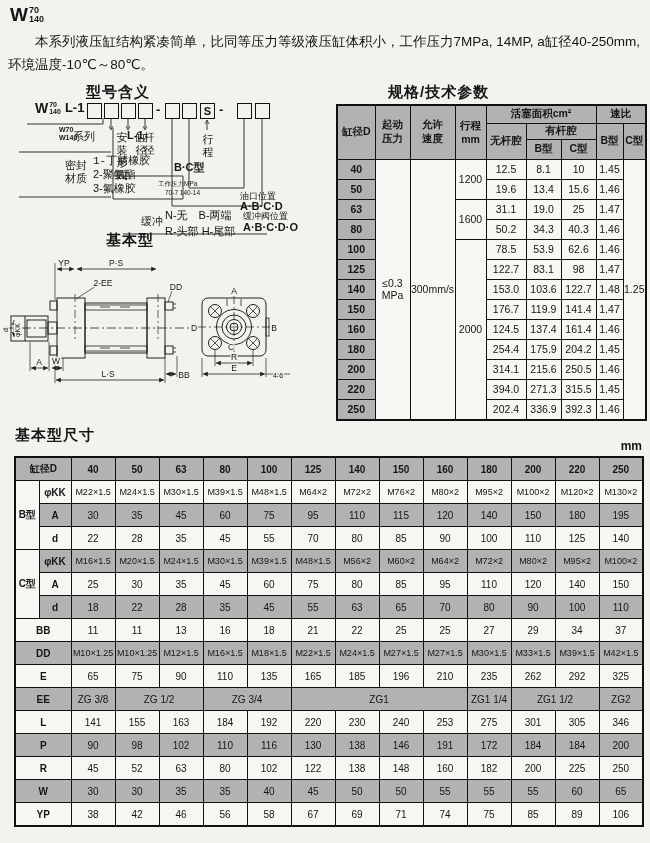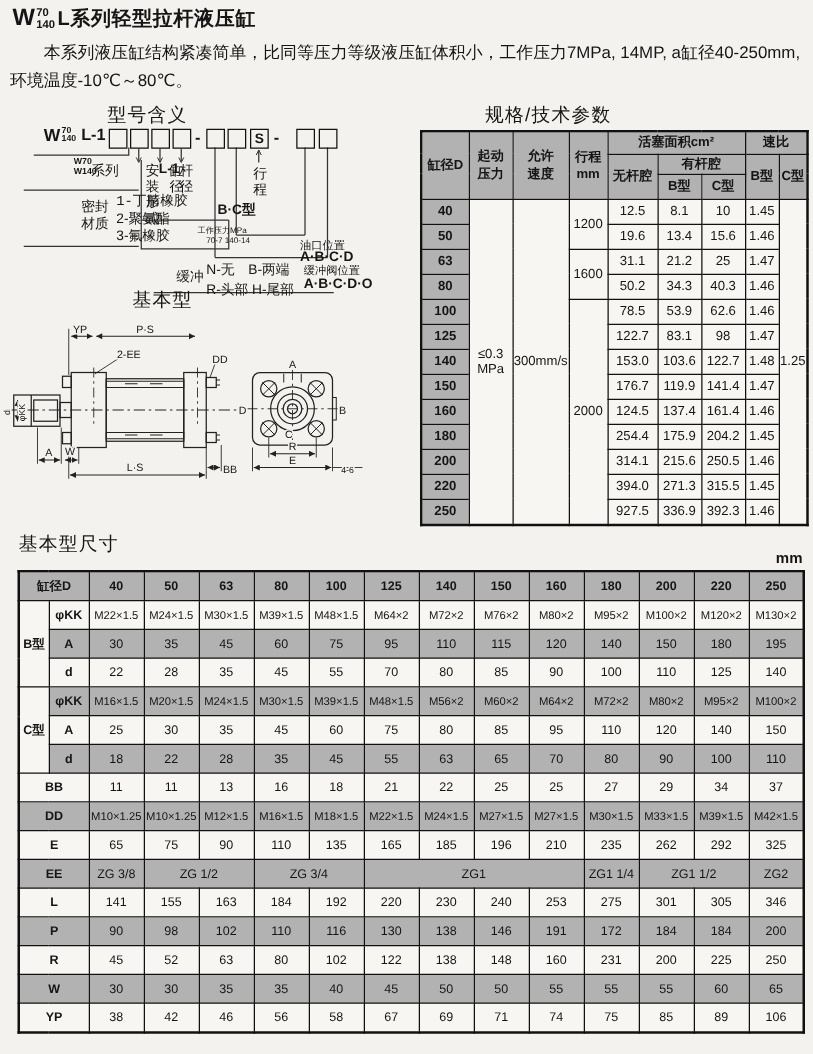--- a/index.html
+++ b/index.html
@@ -5,21 +5,21 @@
   html,body{margin:0;padding:0;}
   body{width:650px;height:843px;position:relative;background:#f4f2ee;color:#151515;
        font-family:"Liberation Sans","DejaVu Sans",sans-serif;overflow:hidden;}
   .abs{position:absolute;}
   
   .title{left:10px;top:5px;display:flex;align-items:flex-start;font-weight:bold;}
   .title .w{font-size:19px;line-height:20px;}
   .title .frac{display:flex;flex-direction:column;font-size:9px;line-height:9px;margin:1px 2px 0 1px;font-weight:bold;}
   .title .rest{font-size:16px;line-height:22px;letter-spacing:.5px;}
   .intro{left:8px;top:31px;width:637px;font-size:13.5px;line-height:22.5px;text-indent:2em;}
-  h2{margin:0;font-size:15px;font-weight:normal;letter-spacing:1px;}
+  h2{margin:0;font-size:15px;font-weight:bold;letter-spacing:1px;}
   
   .mwrap{left:15px;top:100px;width:315px;height:138px;}
   .mwrap svg{position:absolute;left:0;top:0;}
   .mcode{position:absolute;left:20px;top:0;display:flex;align-items:flex-start;font-weight:bold;}
   .mcode .w{font-size:14px;line-height:16px;}
   .mcode .frac{display:flex;flex-direction:column;font-size:7px;line-height:7px;margin:1px 2px 0 1px;}
   .mcode .l1{font-size:13px;line-height:16px;margin-left:2px;}
   .mbox{position:absolute;top:3px;width:13px;height:14px;border:1.5px solid #111;background:transparent;
         font-size:11px;font-weight:bold;text-align:center;line-height:14px;}
   .mdash{position:absolute;top:2px;font-size:13px;font-weight:bold;}
@@ -50,21 +50,20 @@
 </style>
 </head>
 <body>
 
 <div class="abs title">
   <span class="w">W</span>
   <span class="frac">
     <span>70</span>
     <span>140</span>
   </span>
-  <span class="rest">L系列轻型拉杆液压缸</span>
 </div>
 <div class="abs intro">本系列液压缸结构紧凑简单，比同等压力等级液压缸体积小，工作压力7MPa, 14MP, a缸径40-250mm,环境温度-10℃～80℃。</div>
 
 <div class="abs" style="left:57px;top:83px;width:122px;text-align:center;">
   <h2>型号含义</h2>
 </div>
 
 <div class="abs mwrap">
   <svg width="315" height="138" viewBox="0 0 315 138">
     <g stroke="#333" stroke-width="1" fill="none">
@@ -196,21 +195,21 @@
         <td class="g b">50</td>
         <td>19.6</td>
         <td>13.4</td>
         <td>15.6</td>
         <td>1.46</td>
       </tr>
       <tr>
         <td class="g b">63</td>
         <td rowspan="2">1600</td>
         <td>31.1</td>
-        <td>21.2</td>
+        <td>19.0</td>
         <td>25</td>
         <td>1.47</td>
       </tr>
       <tr>
         <td class="g b">80</td>
         <td>50.2</td>
         <td>34.3</td>
         <td>40.3</td>
         <td>1.46</td>
       </tr>
@@ -266,21 +265,21 @@
       </tr>
       <tr>
         <td class="g b">220</td>
         <td>394.0</td>
         <td>271.3</td>
         <td>315.5</td>
         <td>1.45</td>
       </tr>
       <tr>
         <td class="g b">250</td>
-        <td>927.5</td>
+        <td>202.4</td>
         <td>336.9</td>
         <td>392.3</td>
         <td>1.46</td>
       </tr>
     </tbody>
 </table>
 
 <div class="abs" style="left:75px;top:231px;width:110px;text-align:center;">
   <h2>基本型</h2>
 </div>
@@ -616,21 +615,21 @@
         <td colspan="2" class="lab ">R</td>
         <td>45</td>
         <td>52</td>
         <td>63</td>
         <td>80</td>
         <td>102</td>
         <td>122</td>
         <td>138</td>
         <td>148</td>
         <td>160</td>
-        <td>231</td>
+        <td>182</td>
         <td>200</td>
         <td>225</td>
         <td>250</td>
       </tr>
       <tr>
         <td colspan="2" class="lab g">W</td>
         <td class="g">30</td>
         <td class="g">30</td>
         <td class="g">35</td>
         <td class="g">35</td>

